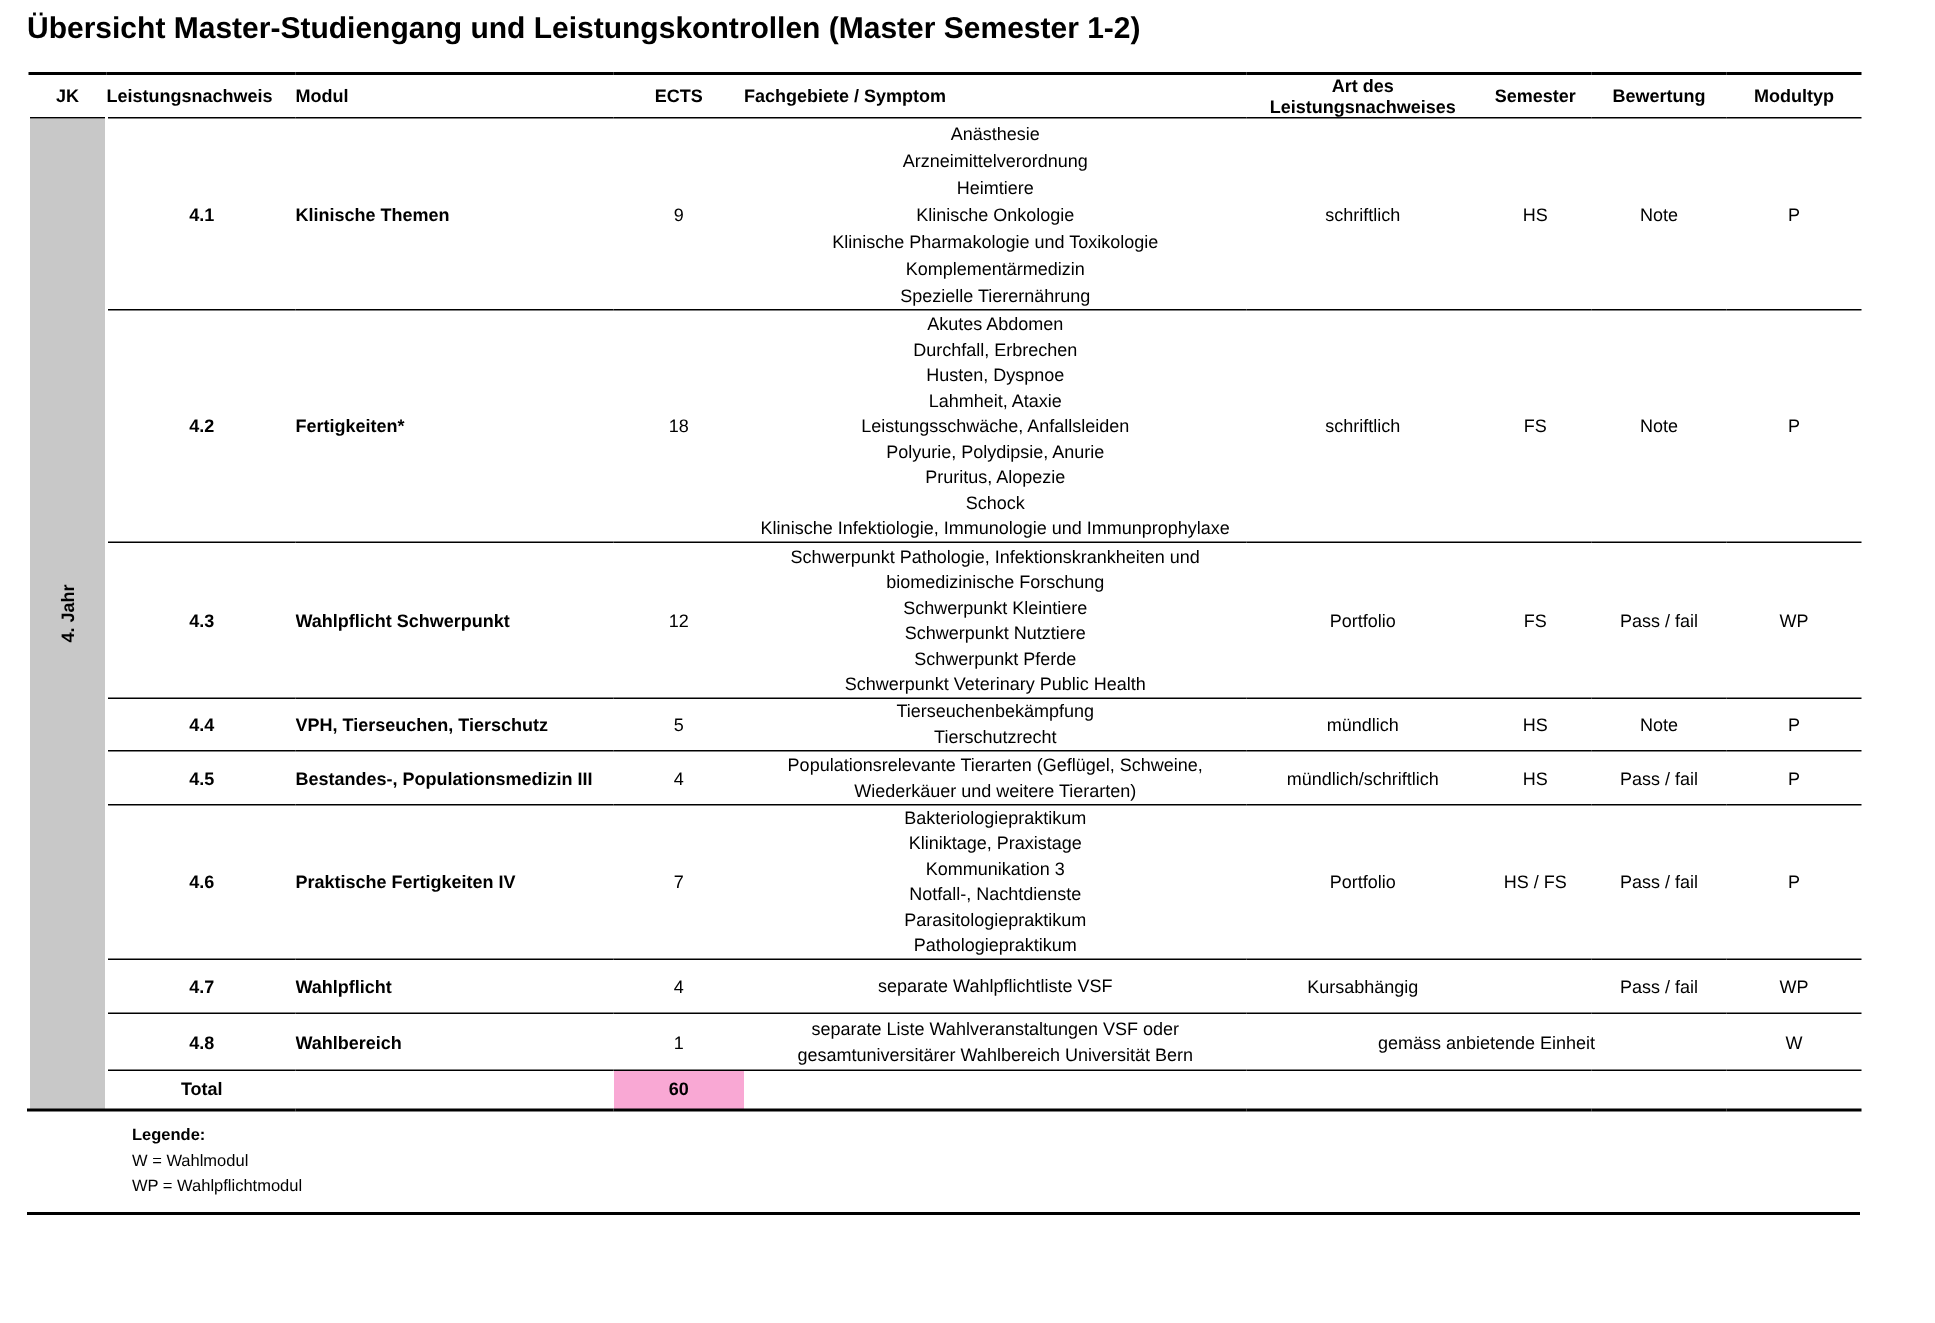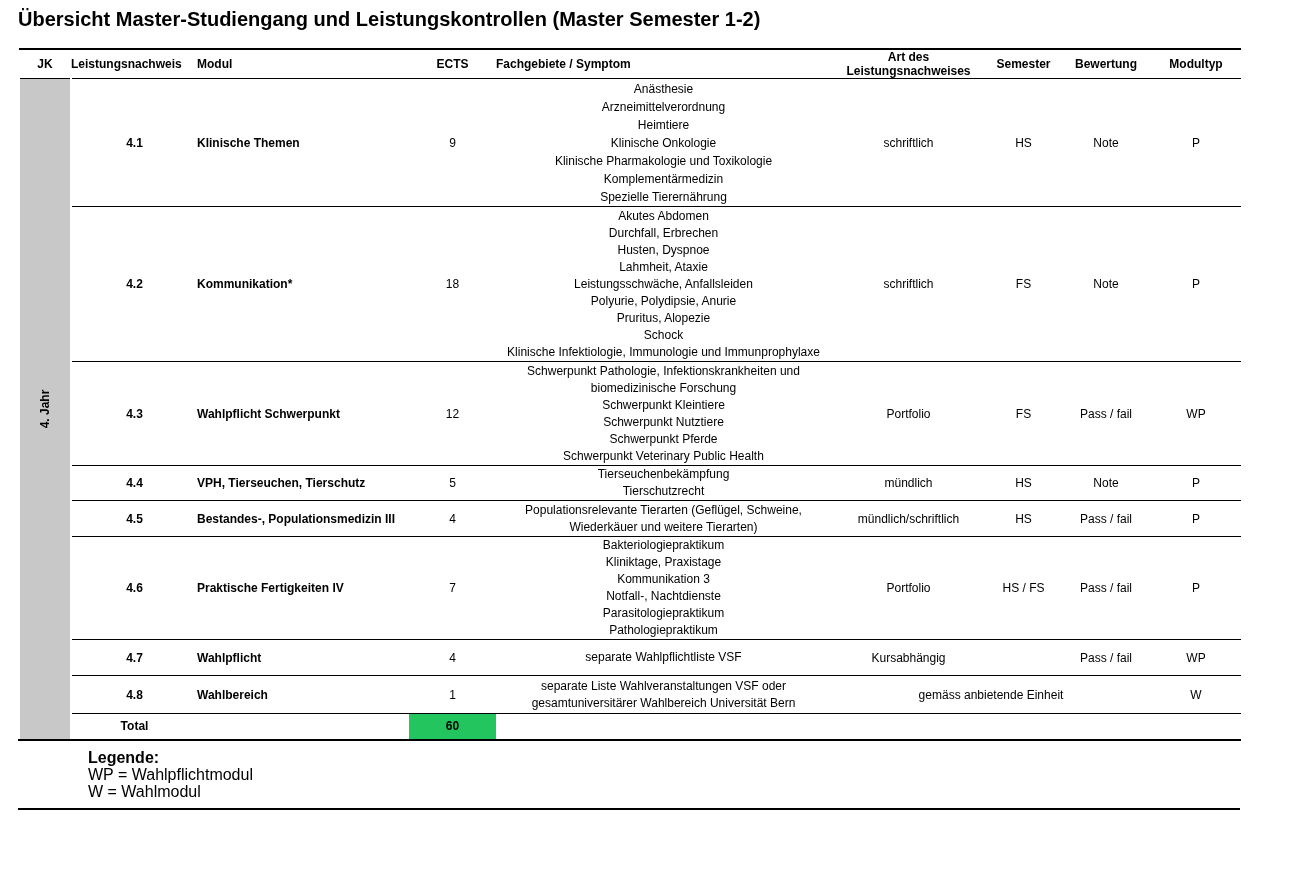--- a/index.html
+++ b/index.html
@@ -80,28 +80,28 @@
   tr.rh4 { height: 35px; }
   tr.rh5 { height: 36px; }
   tr.rh6 { height: 102px; }
   tr.rh7 { height: 36px; }
   tr.rh8 { height: 38px; }
 
   
   tr.total-row { height: 26px; }
   tr.total-row td.c { border-top: 1px solid #000; border-bottom: 2px solid #000; }
   td.total-label { text-align: center; font-weight: bold; }
-  td.total-ects { text-align: center; font-weight: bold; background: #22c55e; margin-left: 36px; }
+  td.total-ects { text-align: center; font-weight: bold; background: #f9a8d4; margin-left: 36px; }
 
   
   .legend {
     width: 1222px;
     padding: 8px 0 8px 70px;
     border-bottom: 2px solid #000;
-    font-size: 16px;
+    font-size: 11px;
     line-height: 17px;
   }
   .legend .legend-heading { font-weight: bold; }
 </style>
 </head>
 <body>
 
 <div class="page-title">Übersicht Master-Studiengang und Leistungskontrollen (Master Semester 1-2)</div>
 
 <div class="doc">
@@ -147,21 +147,21 @@
 Komplementärmedizin
 Spezielle Tierernährung</td>
       <td class="c ctr">schriftlich</td>
       <td class="c ctr">HS</td>
       <td class="c ctr">Note</td>
       <td class="c ctr">P</td>
     </tr>
 
     <tr class="datarow rh2">
       <td class="c nr">4.2</td>
-      <td class="c modul">Kommunikation*</td>
+      <td class="c modul">Fertigkeiten*</td>
       <td class="c ects">18</td>
       <td class="c fach prewrap">Akutes Abdomen
 Durchfall, Erbrechen
 Husten, Dyspnoe
 Lahmheit, Ataxie
 Leistungsschwäche, Anfallsleiden
 Polyurie, Polydipsie, Anurie
 Pruritus, Alopezie
 Schock
 Klinische Infektiologie, Immunologie und Immunprophylaxe</td>
@@ -253,16 +253,16 @@
       <td class="c"></td>
       <td class="c"></td>
       <td class="c"></td>
       <td class="c"></td>
     </tr>
   </tbody>
     </table>
 
   <div class="legend">
     <div class="legend-heading">Legende:</div>
+    <div class="legend-item">W = Wahlmodul</div>
     <div class="legend-item">WP = Wahlpflichtmodul</div>
-    <div class="legend-item">W = Wahlmodul</div>
   </div>
 </div>
 
 </body></html>

